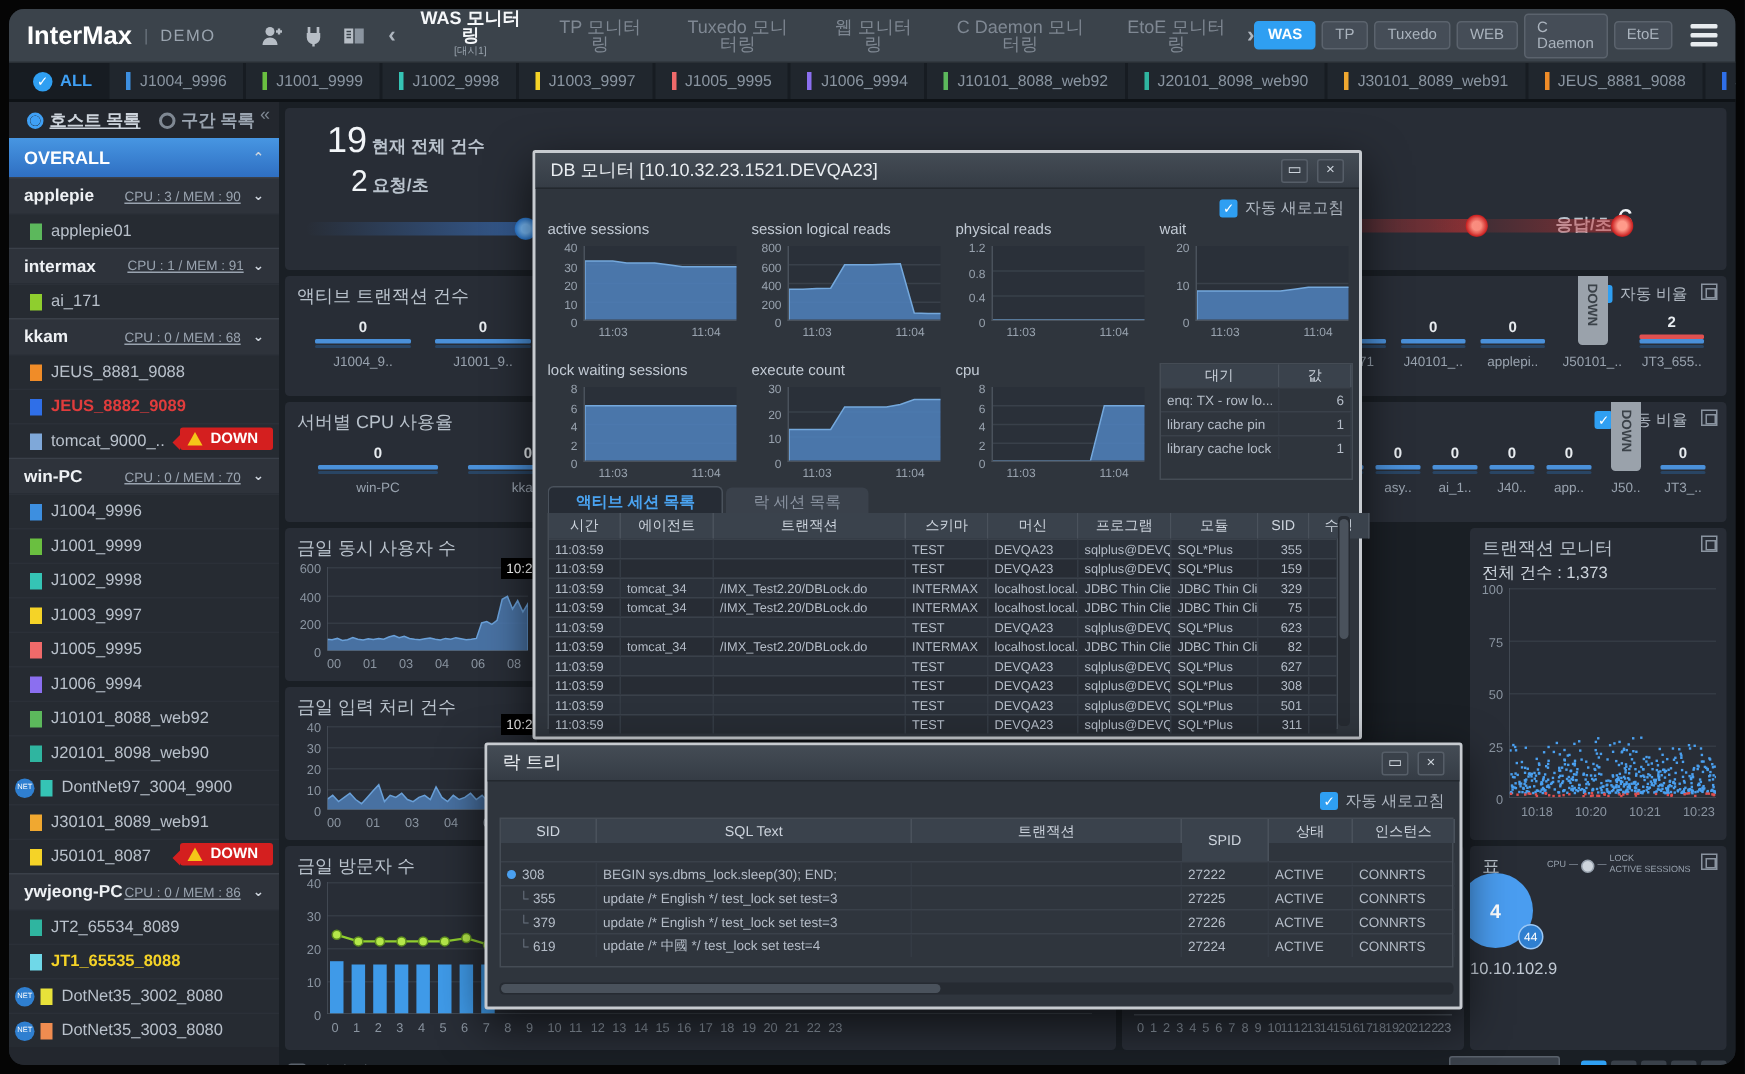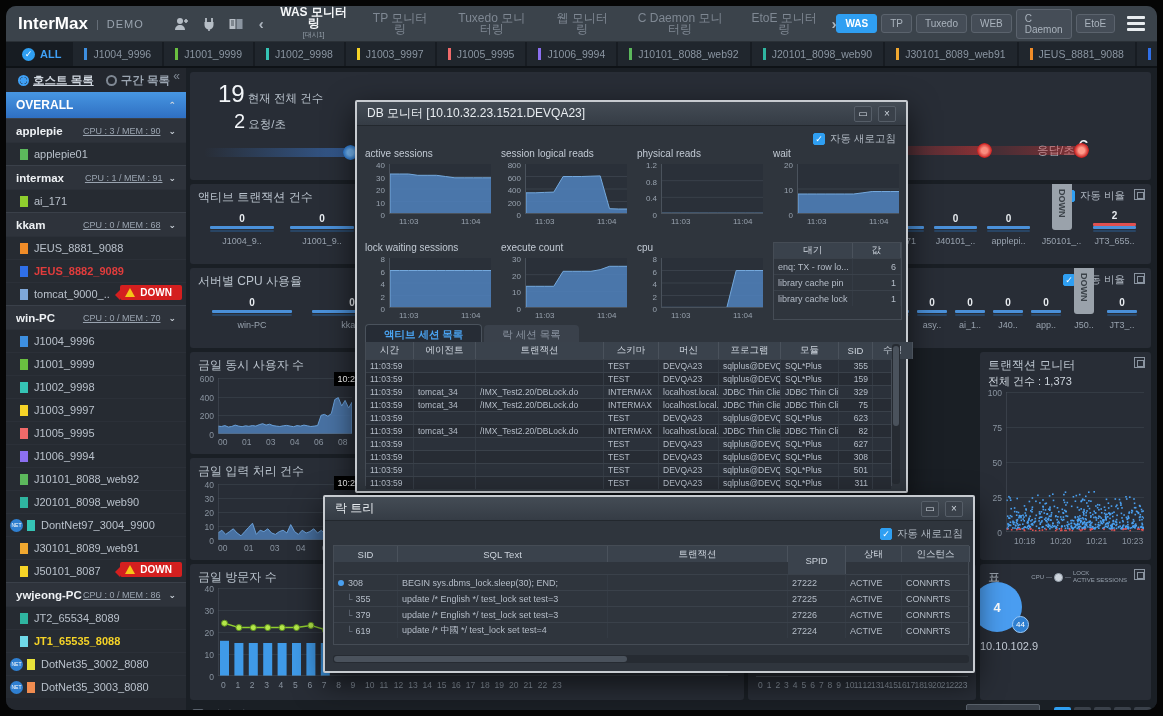--- a/index.html
+++ b/index.html
@@ -68,21 +68,21 @@
   .popup-icon{position:absolute;top:5px;right:6px;width:11px;height:11px;border:1px solid #8a94a0;}
   .popup-icon:after{content:"";position:absolute;left:2px;top:2px;width:5px;height:5px;
     border:1px solid #8a94a0;}
   .autocb{position:absolute;top:5px;right:26px;display:flex;align-items:center;gap:5px;font-size:10.5px;
     color:#aeb6c0;}
   .cb{width:12px;height:12px;border:1px solid #5a626c;border-radius:2px;background:#2a2f37;
     display:flex;align-items:center;justify-content:center;font-size:9px;color:#fff;}
   .cb.on{background:#2f9ff2;border-color:#2f9ff2;}
   .kpi-big{font-size:24px;color:#f2f5f8;}
   .kpi-mid{font-size:20px;color:#f2f5f8;}
-  .kpi-lab{font-size:11.5px;color:#b9c2cc;font-weight:normal;}
+  .kpi-lab{font-size:11.5px;color:#b9c2cc;font-weight:bold;}
   .comet{position:absolute;height:9px;border-radius:5px;}
   .comet .head{position:absolute;right:-4px;top:-3px;width:15px;height:15px;border-radius:50%;}
   .comet.blue{background:linear-gradient(to right,rgba(40,90,180,0),rgba(62,130,225,.55));}
   .comet.blue .head{background:radial-gradient(circle,#7cc0ff 0 3px,#2f7fd8 7px,rgba(47,127,216,0) 8px);}
   .comet.red{background:linear-gradient(to right,rgba(150,30,30,0),rgba(210,50,50,.55));}
   .comet.red .head{background:radial-gradient(circle,#ff9a8a 0 3px,#c22 7px,rgba(204,34,34,0) 8px);}
   .bargrp{position:absolute;display:flex;align-items:flex-end;}
   .bitem{display:flex;flex-direction:column;align-items:center;justify-content:flex-end;}
   .bval{font-size:10px;font-weight:bold;color:#e8ecf0;margin-bottom:2px;}
   .bline{height:3px;border-radius:1px;width:80%;}

